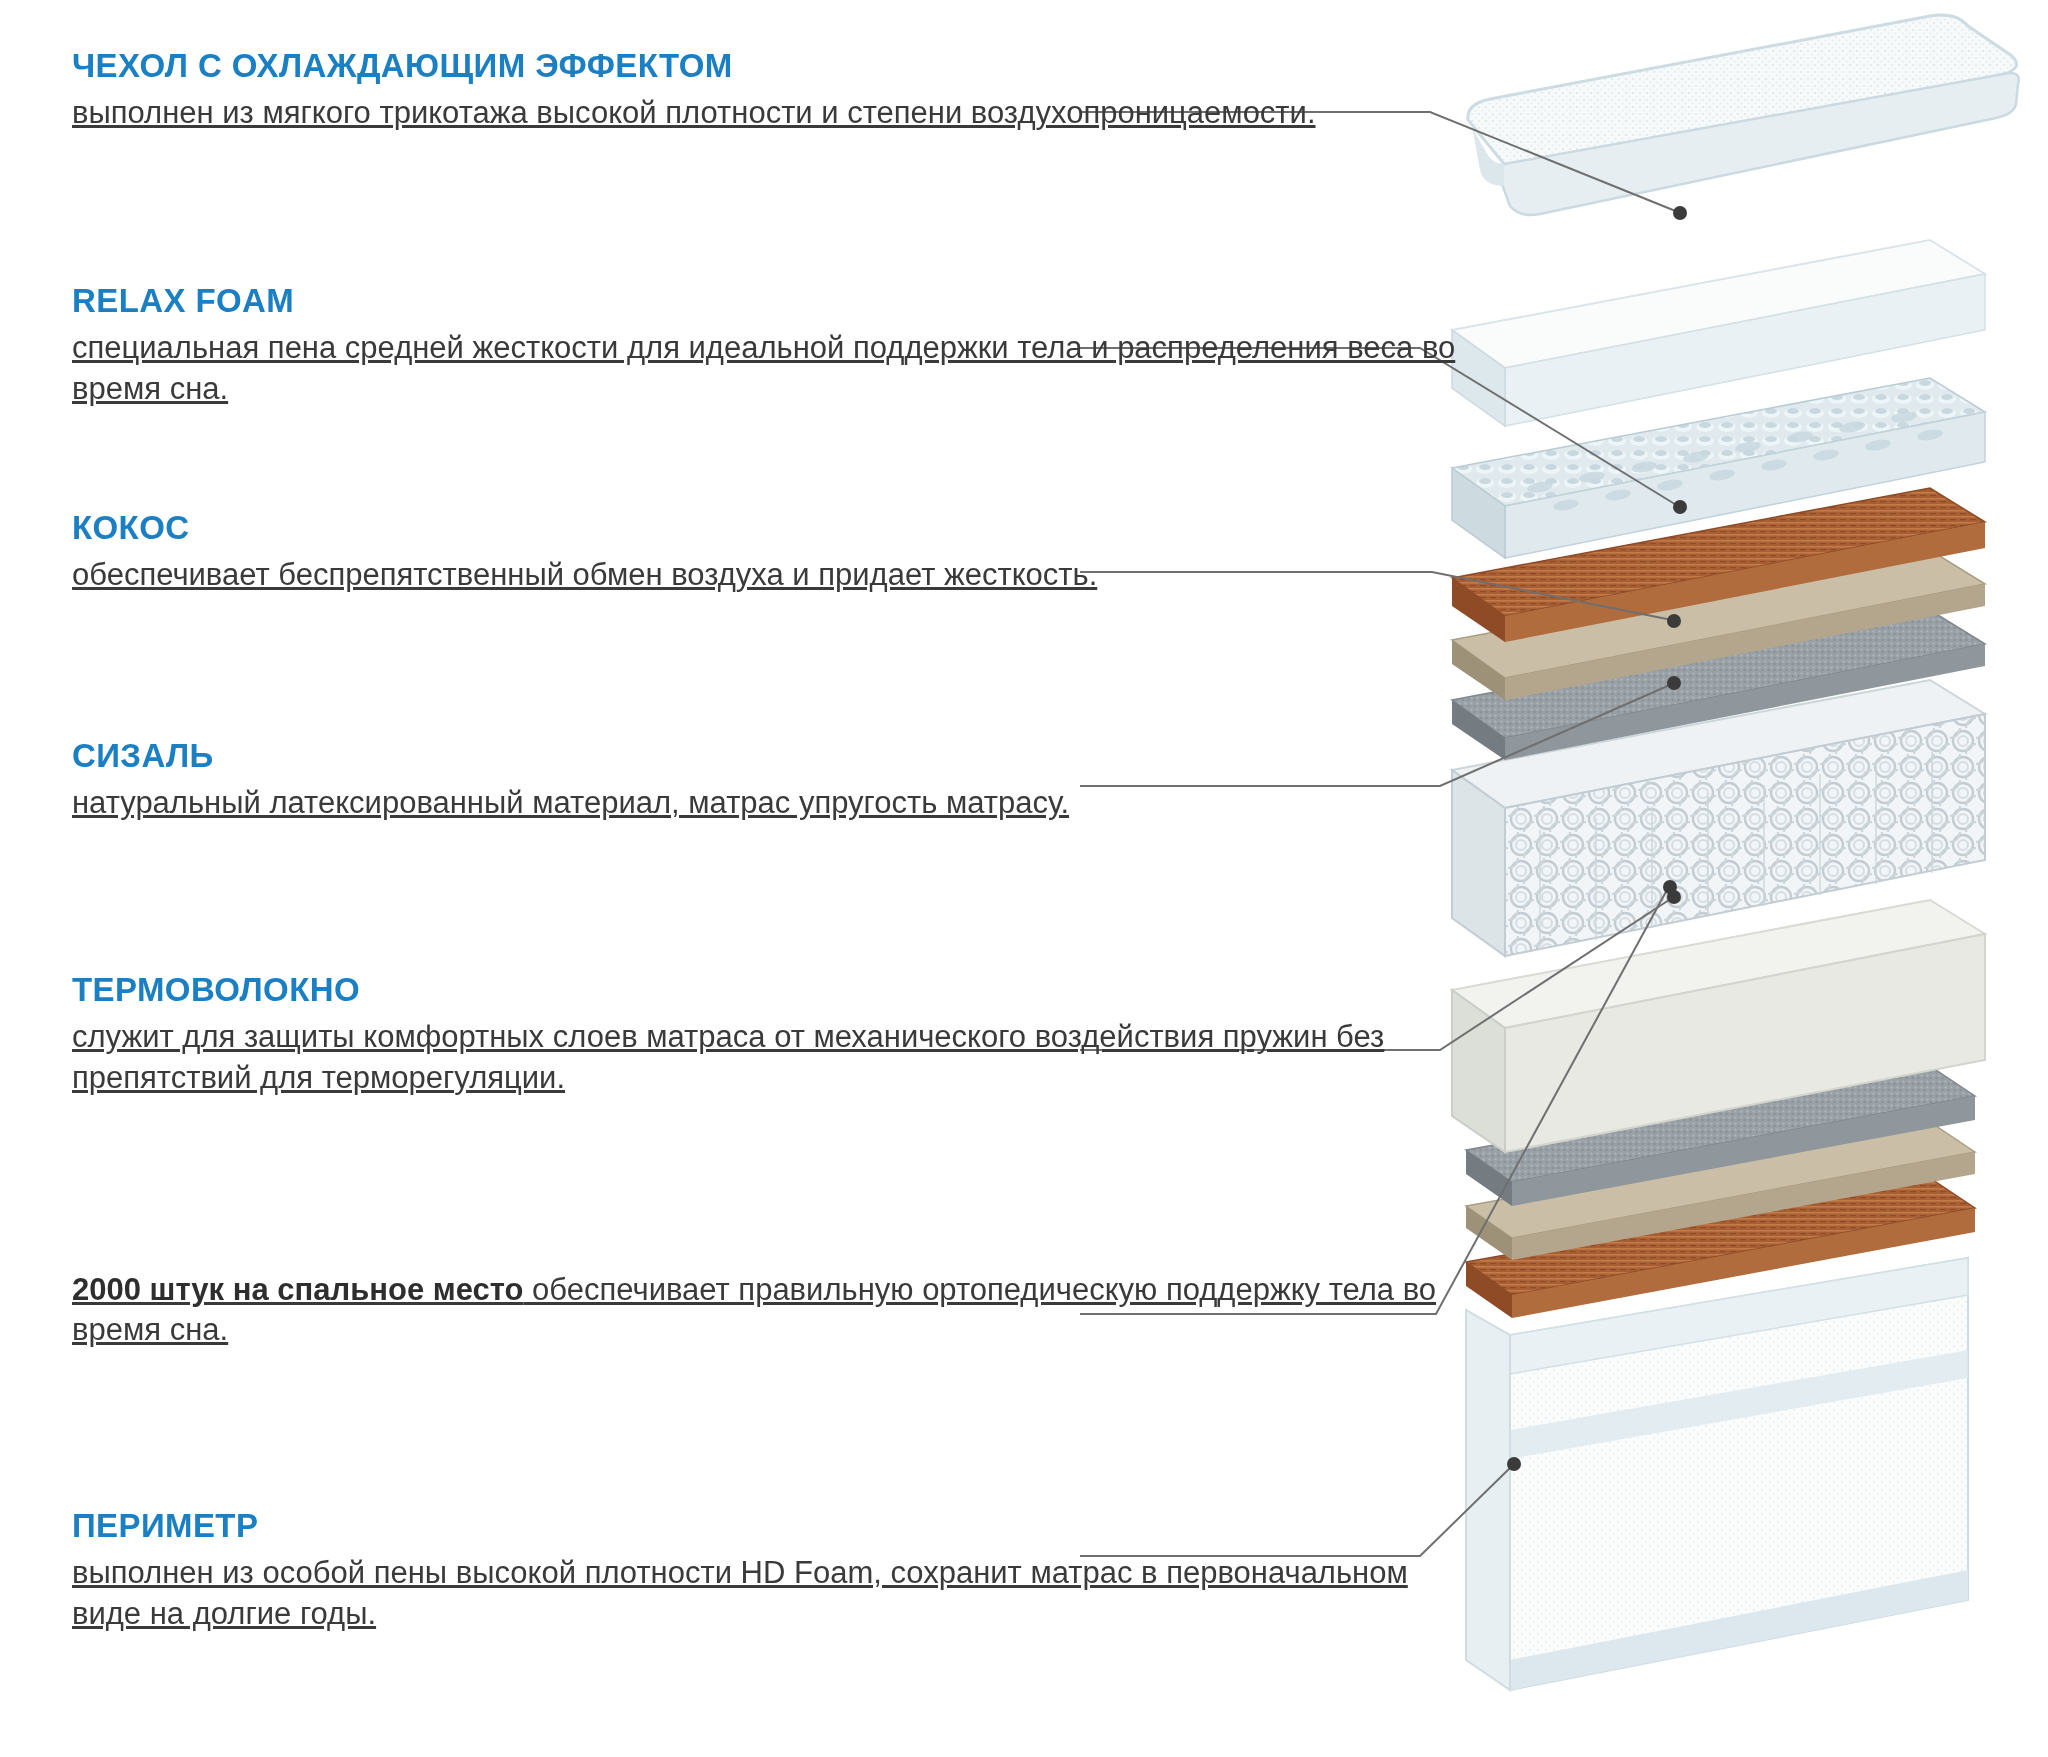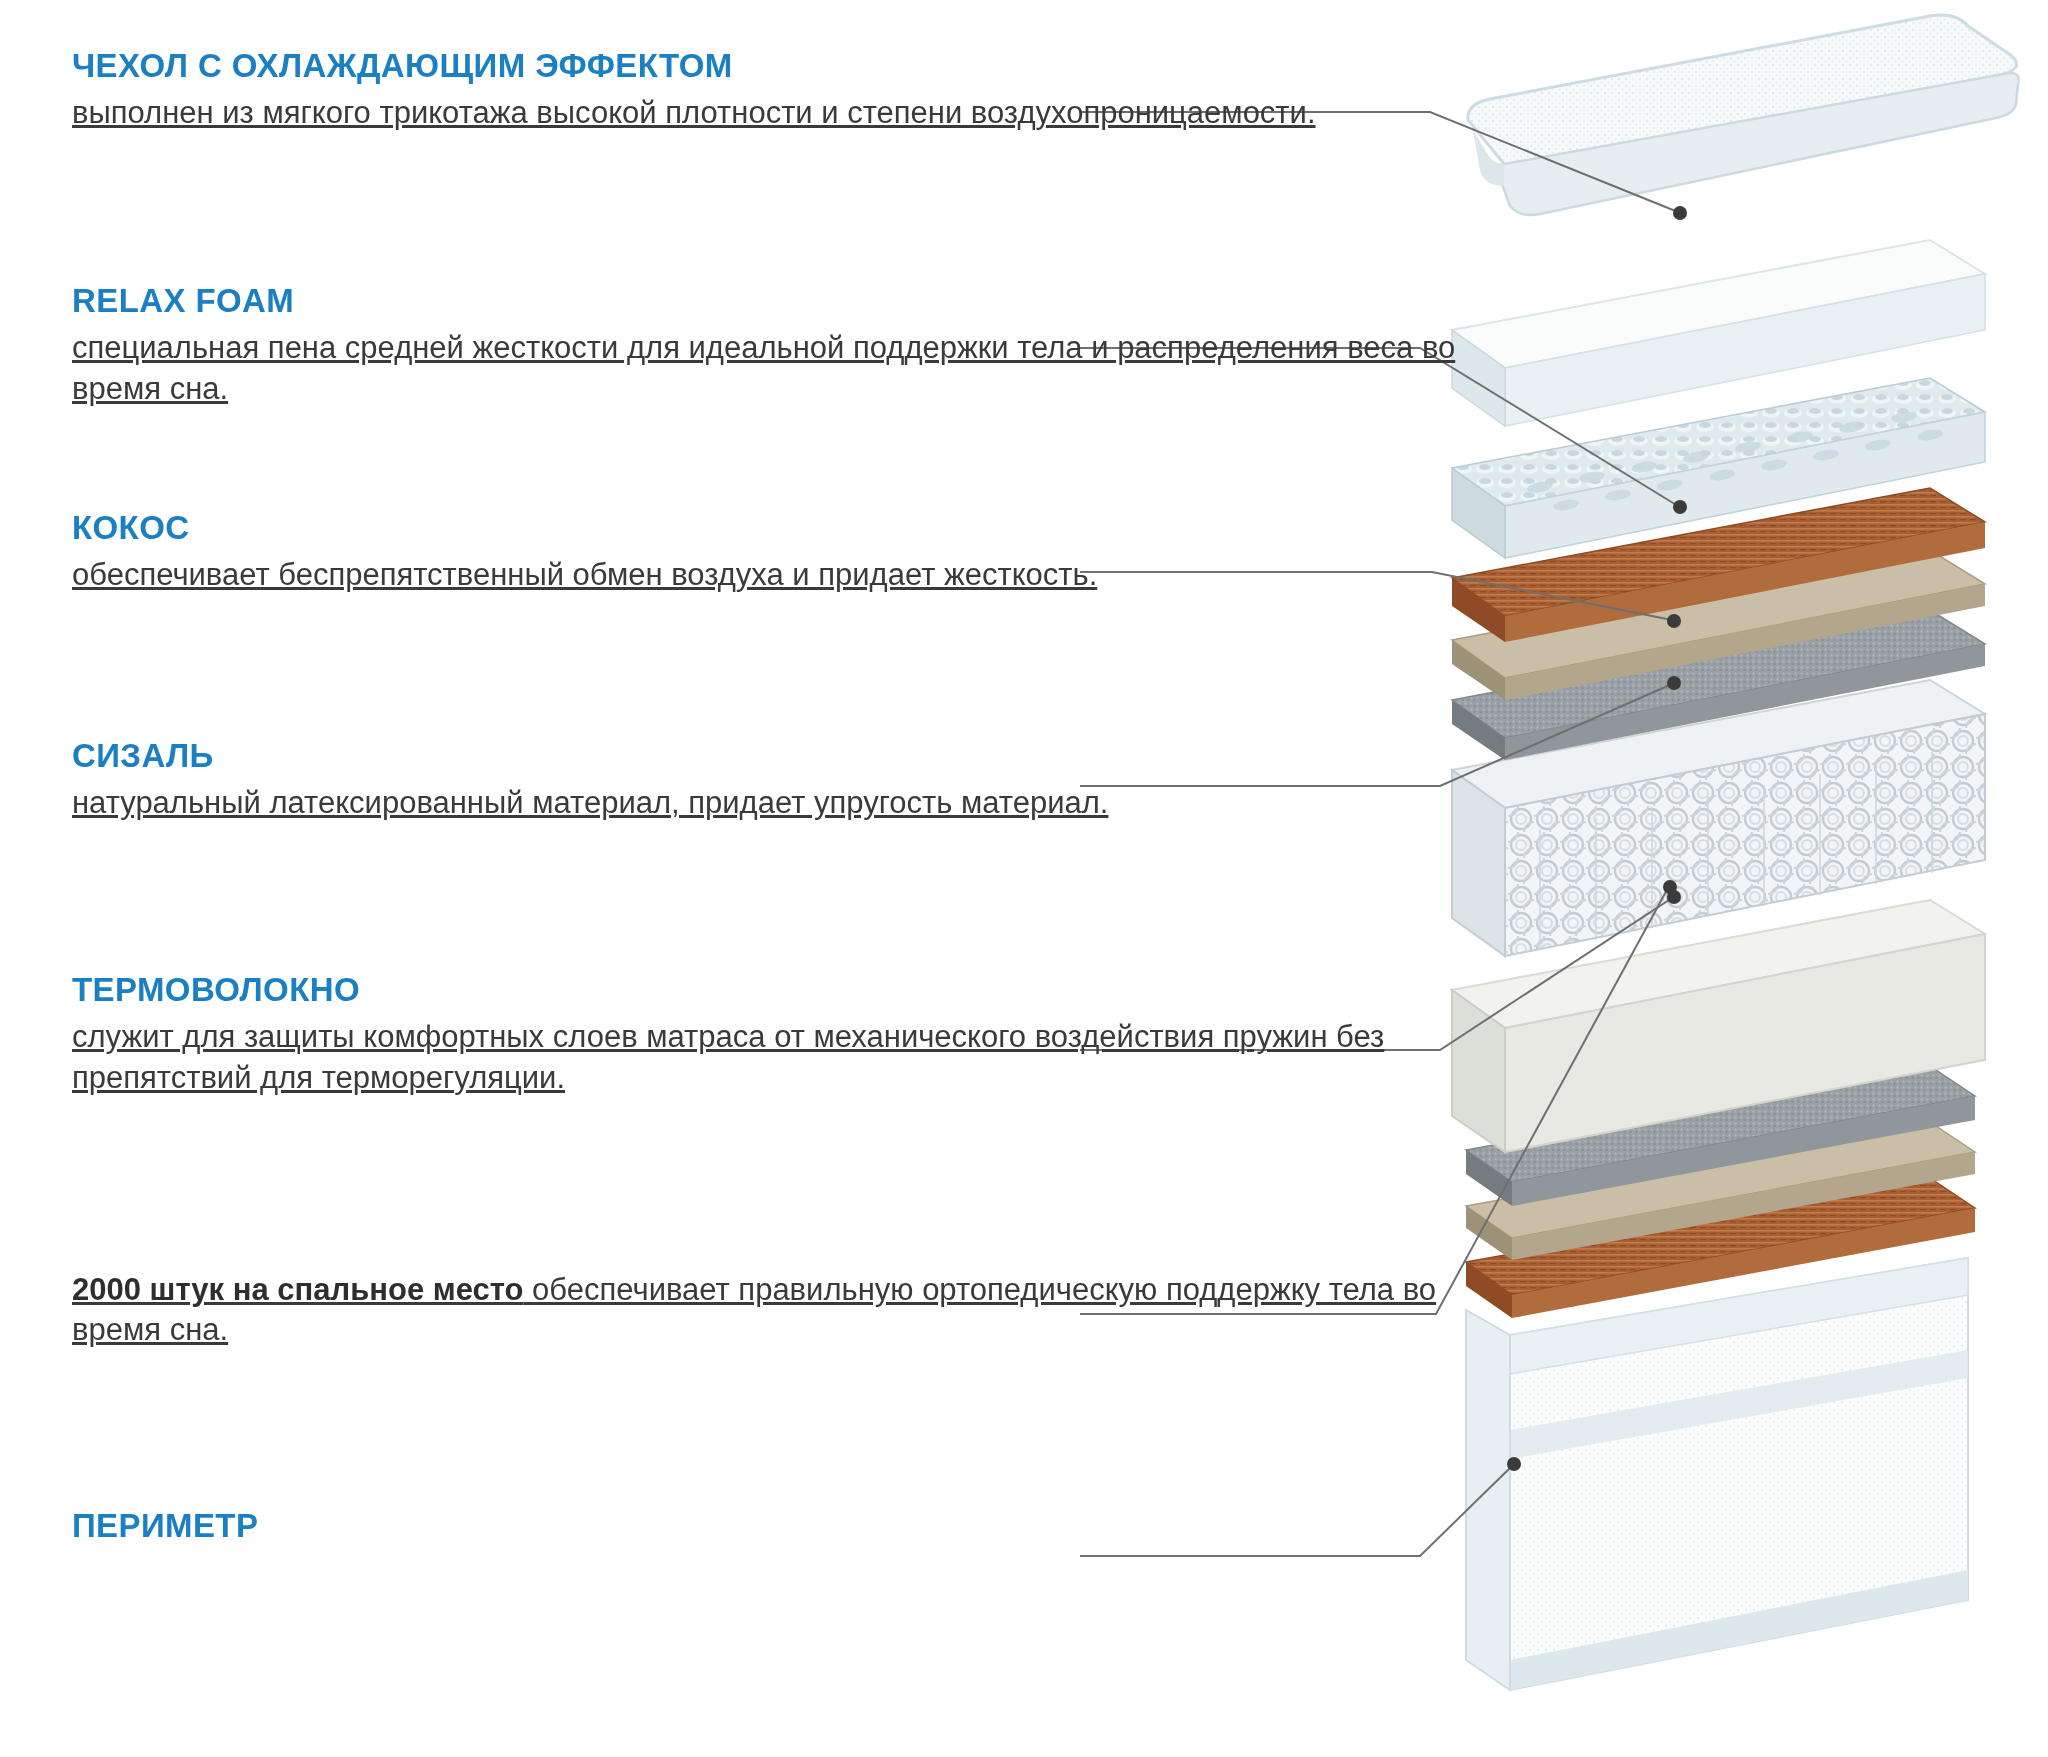--- a/index.html
+++ b/index.html
@@ -309,30 +309,31 @@
       <div class="desc">специальная пена средней жесткости для идеальной поддержки тела и распределения веса во время сна.</div>
     </div>
 
     <div class="block" id="b2">
       <div class="title">КОКОС</div>
       <div class="desc">обеспечивает беспрепятственный обмен воздуха и придает жесткость.</div>
     </div>
 
     <div class="block" id="b3">
       <div class="title">СИЗАЛЬ</div>
-      <div class="desc">натуральный латексированный материал, придает упругость материал.</div>
+      <div class="desc">натуральный латексированный материал, матрас упругость матрасу.</div>
     </div>
 
     <div class="block" id="b4">
       <div class="title">ТЕРМОВОЛОКНО</div>
       <div class="desc">служит для защиты комфортных слоев матраса от механического воздействия пружин без препятствий для терморегуляции.</div>
     </div>
 
     <div class="block" id="b5">
       <div class="desc"><b>2000 штук на спальное место</b><span> обеспечивает правильную ортопедическую поддержку тела во время сна.</span></div>
     </div>
 
     <div class="block" id="b6">
       <div class="title">ПЕРИМЕТР</div>
+      <div class="desc">выполнен из особой пены высокой плотности HD Foam, сохранит матрас в первоначальном виде на долгие годы.</div>
     </div>
 
   </div>
 </div>
 
 </body></html>

